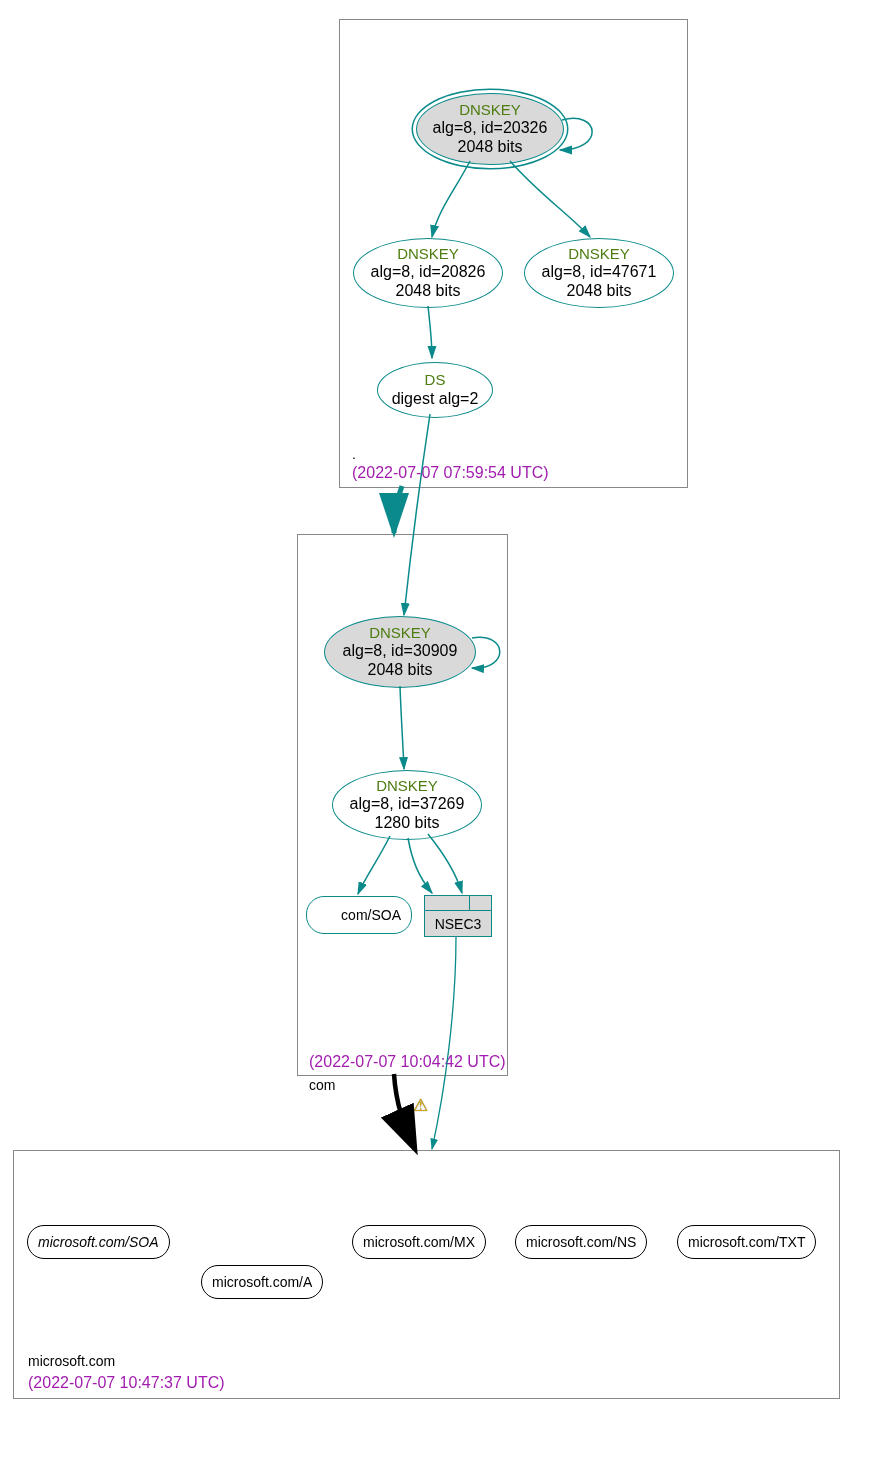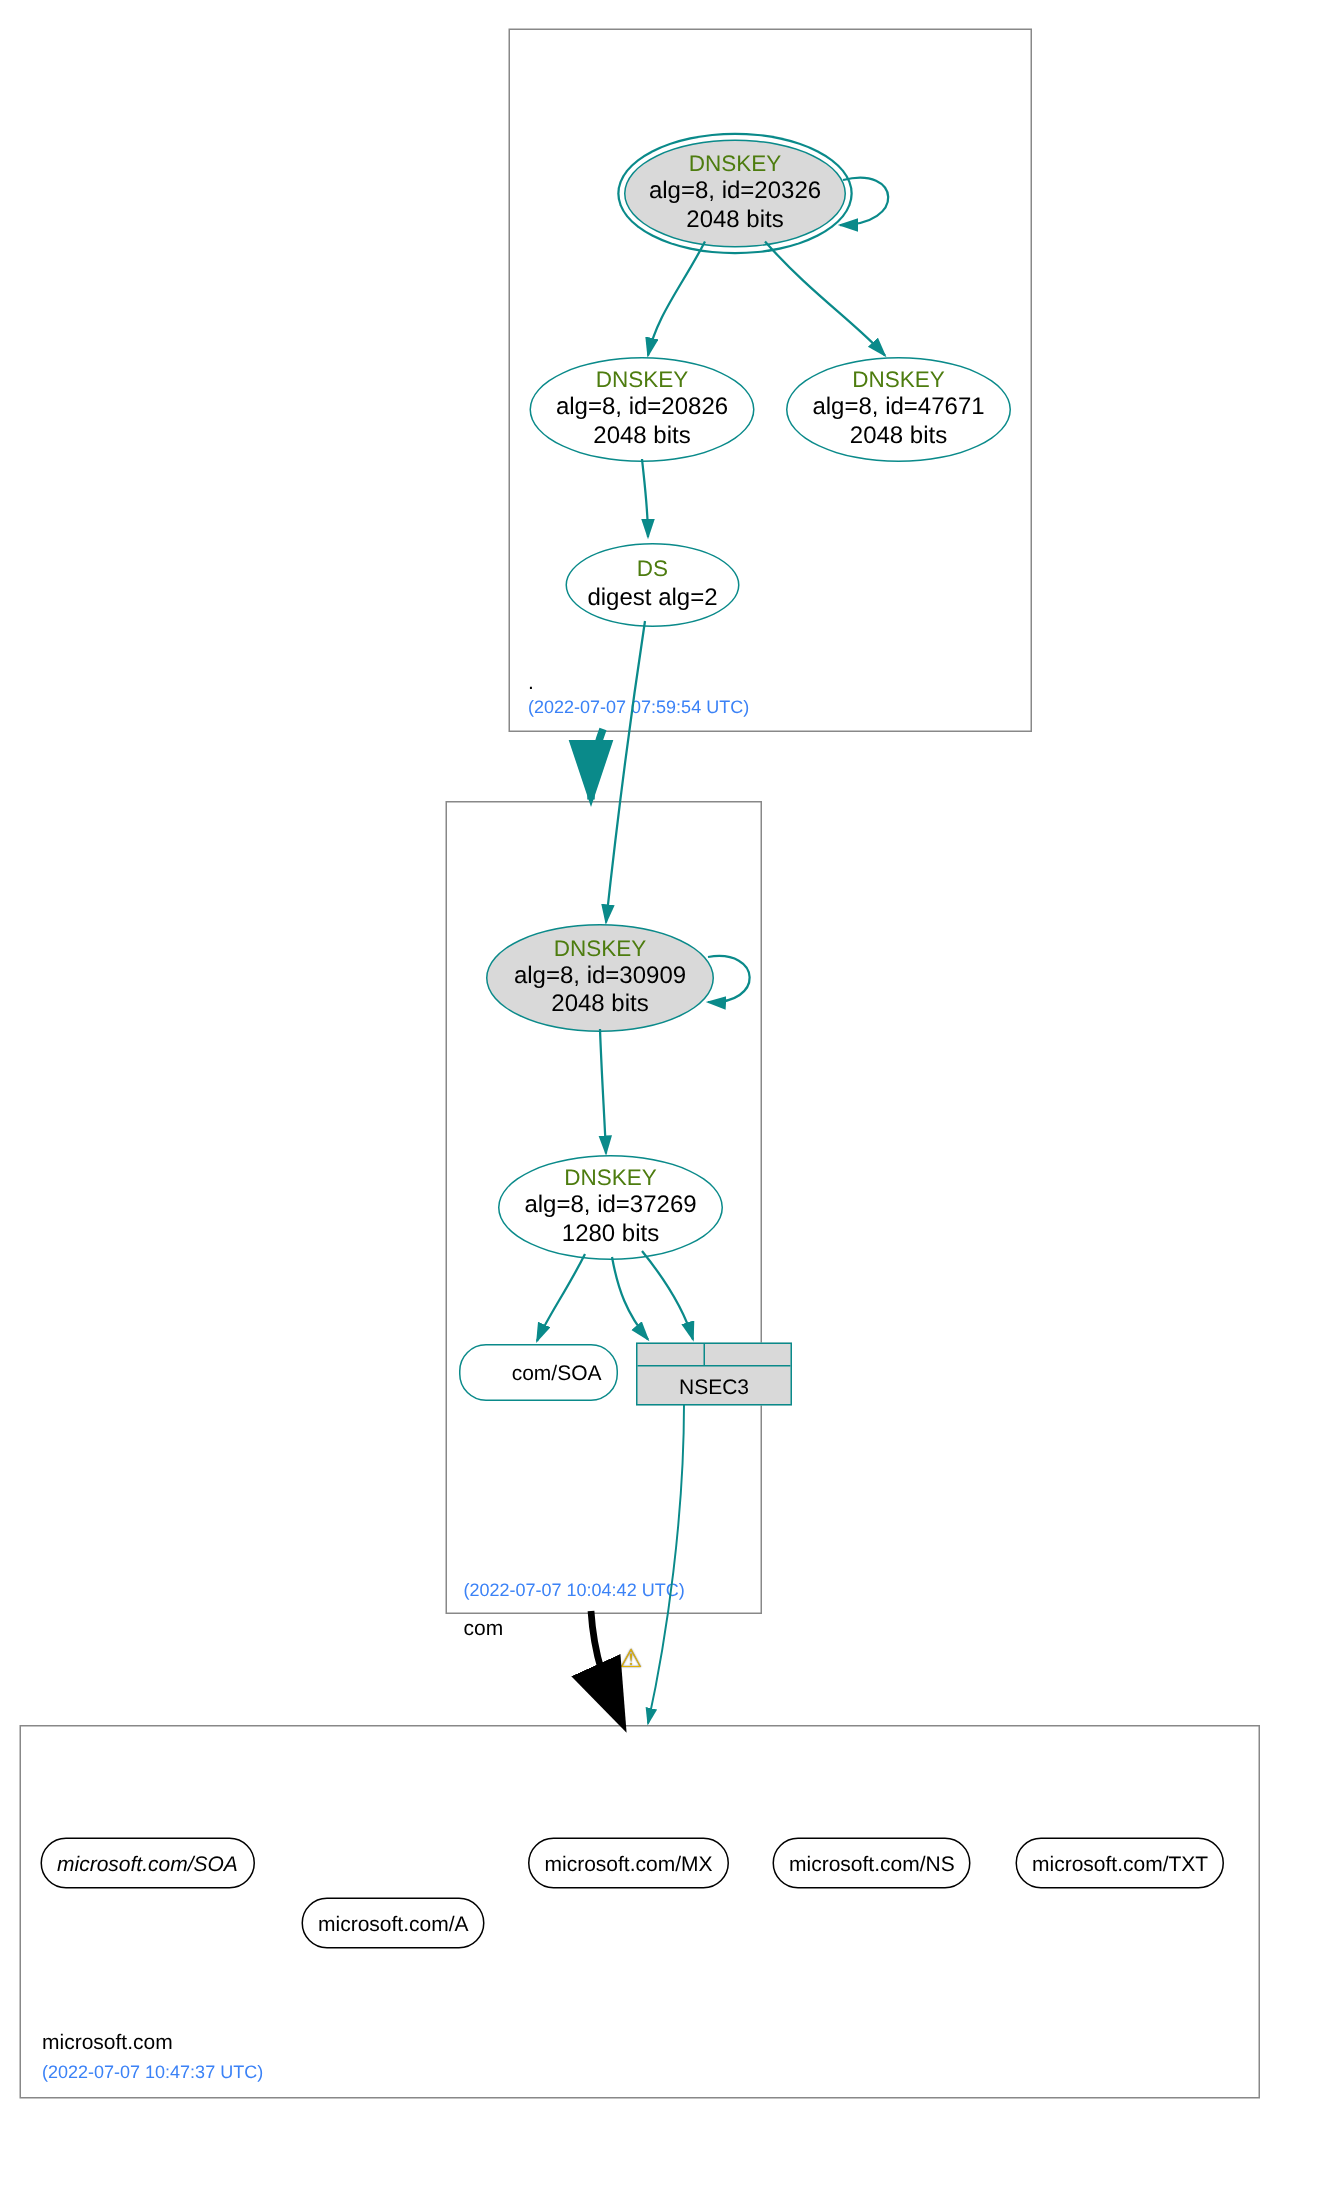--- a/index.html
+++ b/index.html
@@ -16,22 +16,22 @@
     border: 1px solid #888;
     background: transparent;
   }
   .zone-label {
     position: absolute;
     font-size: 14px;
     color: #000;
   }
   .zone-timestamp {
     position: absolute;
-    font-size: 12px;
-    color: #3b82f6;
+    font-size: 16px;
+    color: #a21caf;
   }
   .node {
     position: absolute;
     text-align: center;
     display: flex;
     flex-direction: column;
     justify-content: center;
     align-items: center;
   }
   .ellipse {
@@ -70,21 +70,20 @@
   }
   .pill-teal {
     border: 1.5px solid #0a8a8a;
   }
   .nsec-box {
     position: absolute;
     width: 66px;
     height: 40px;
     background: #d9d9d9;
     border: 1.2px solid #0a8a8a;
-    padding-left: 36px;
   }
   .nsec-box .inner-line-h {
     position: absolute;
     left: 0; right: 0;
     top: 14px;
     border-top: 1.2px solid #0a8a8a;
   }
   .nsec-box .inner-line-v {
     position: absolute;
     top: 0; height: 14px;

